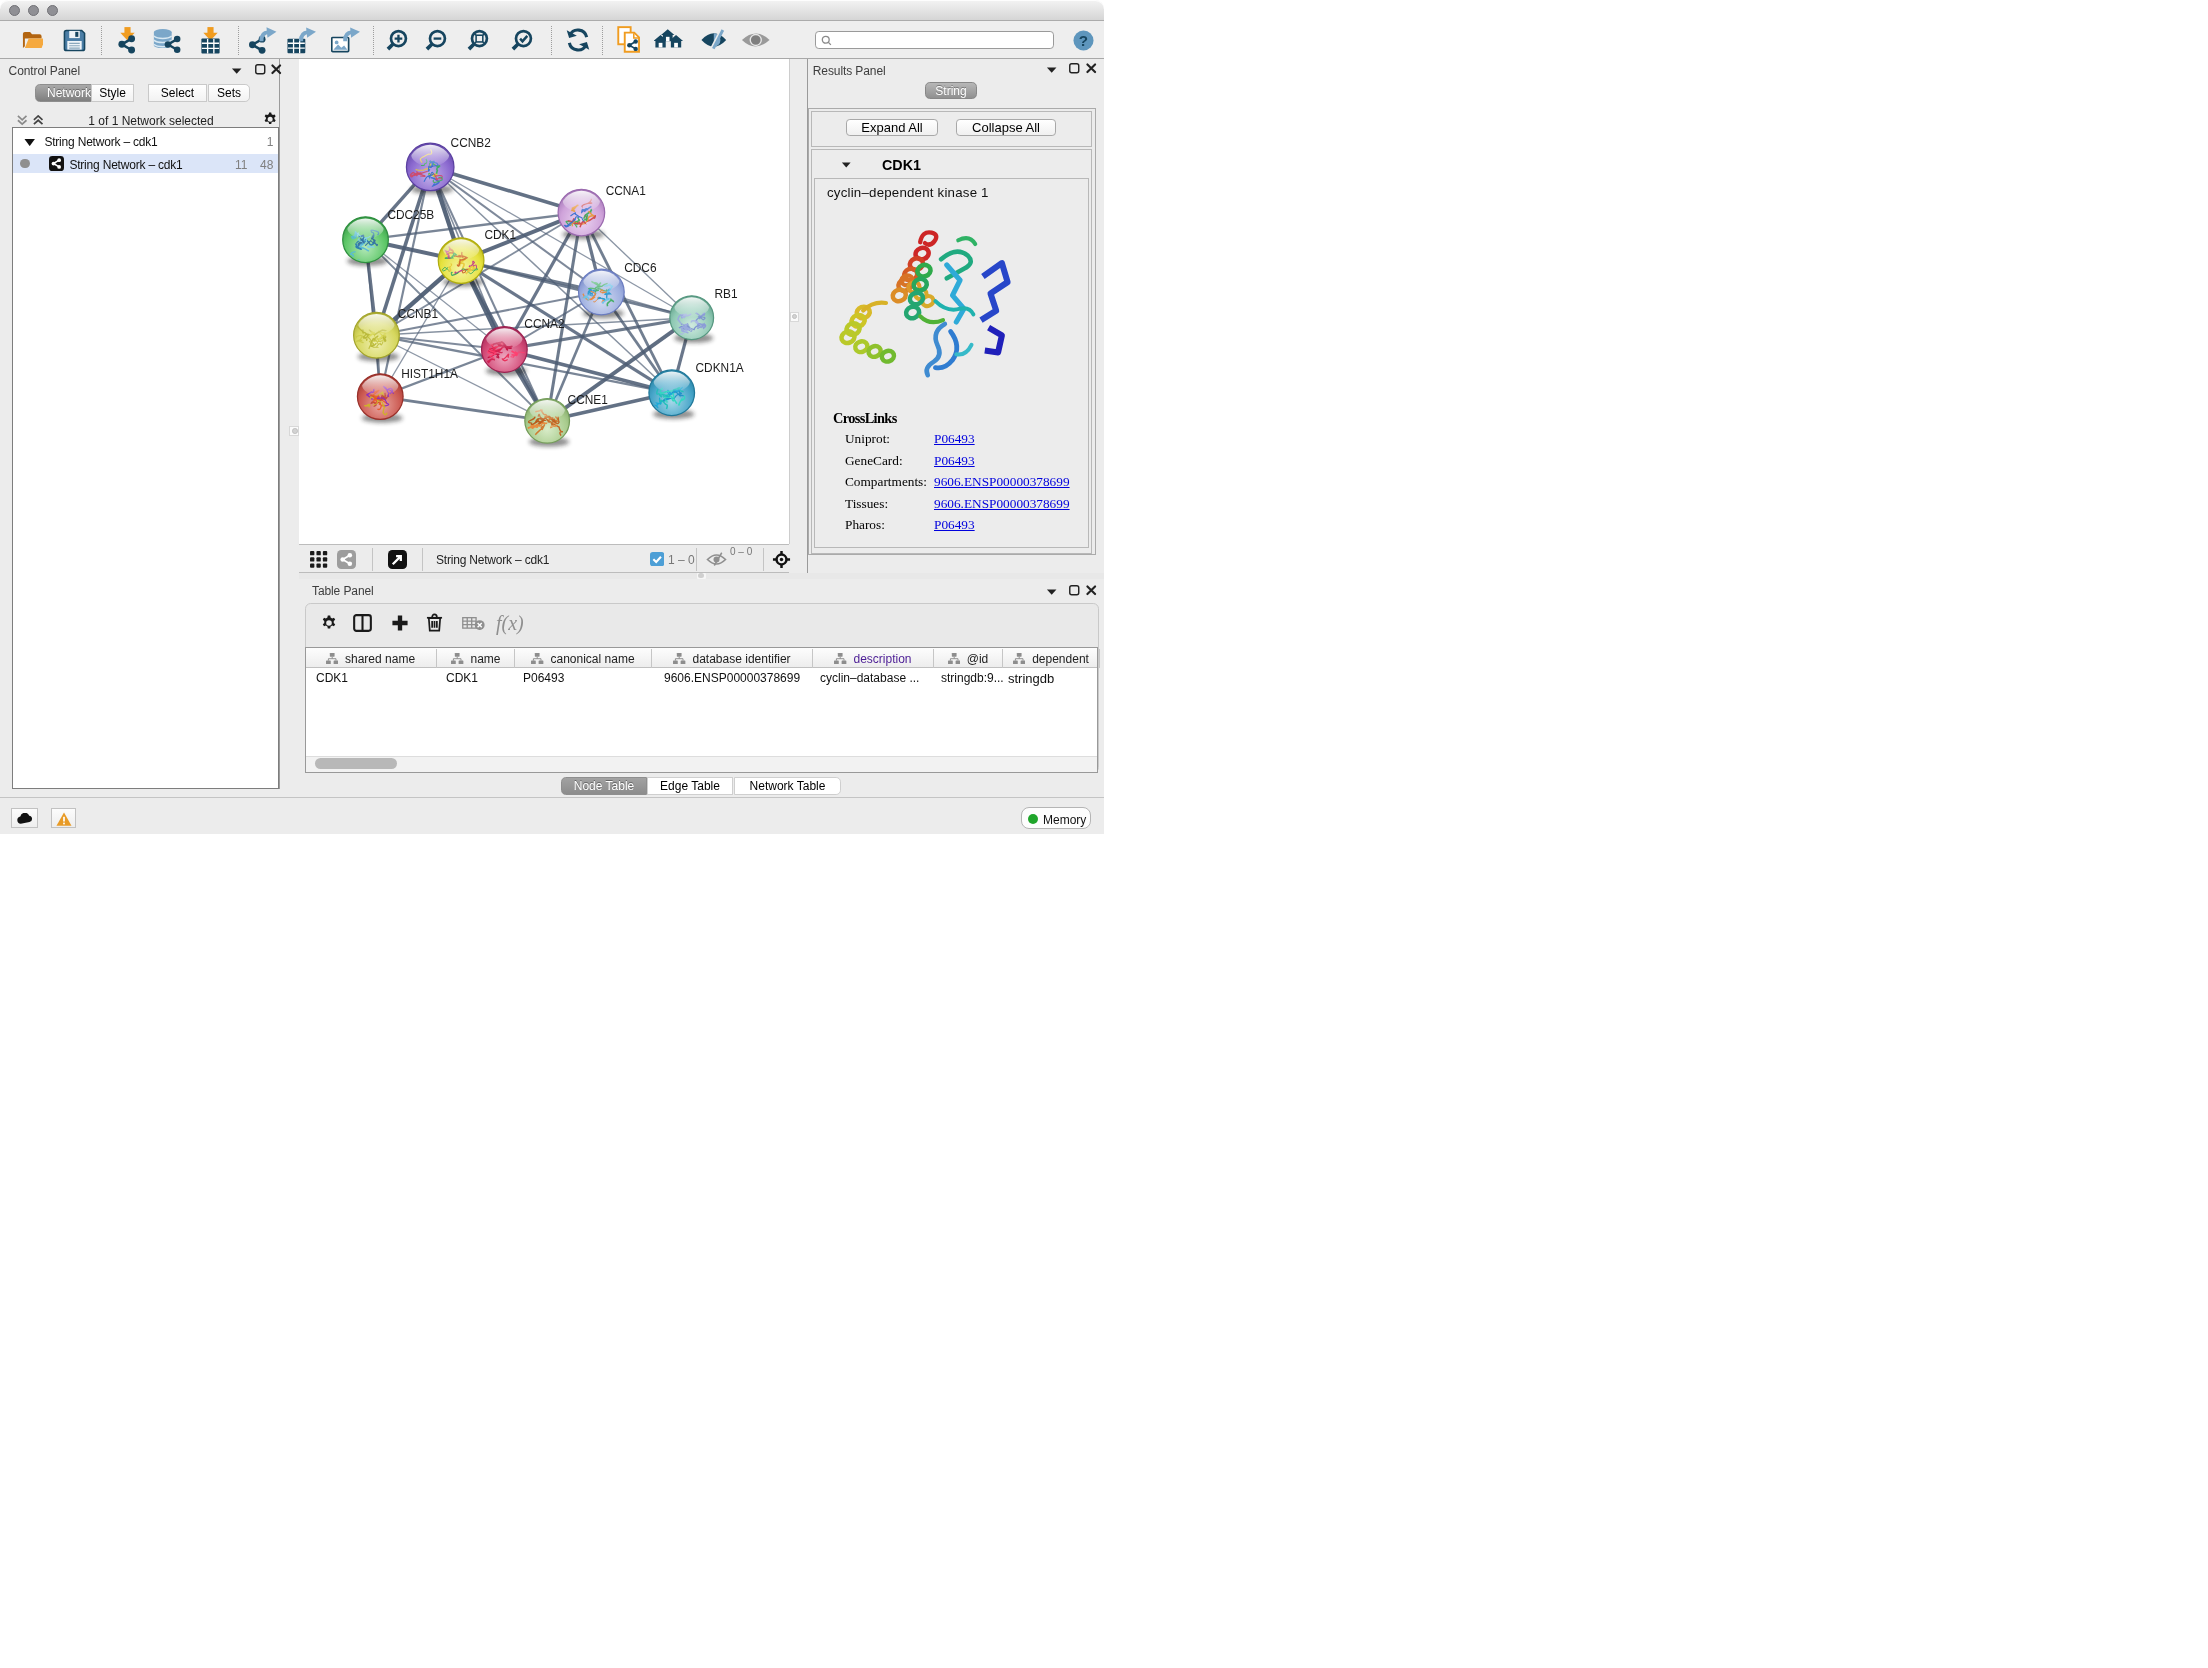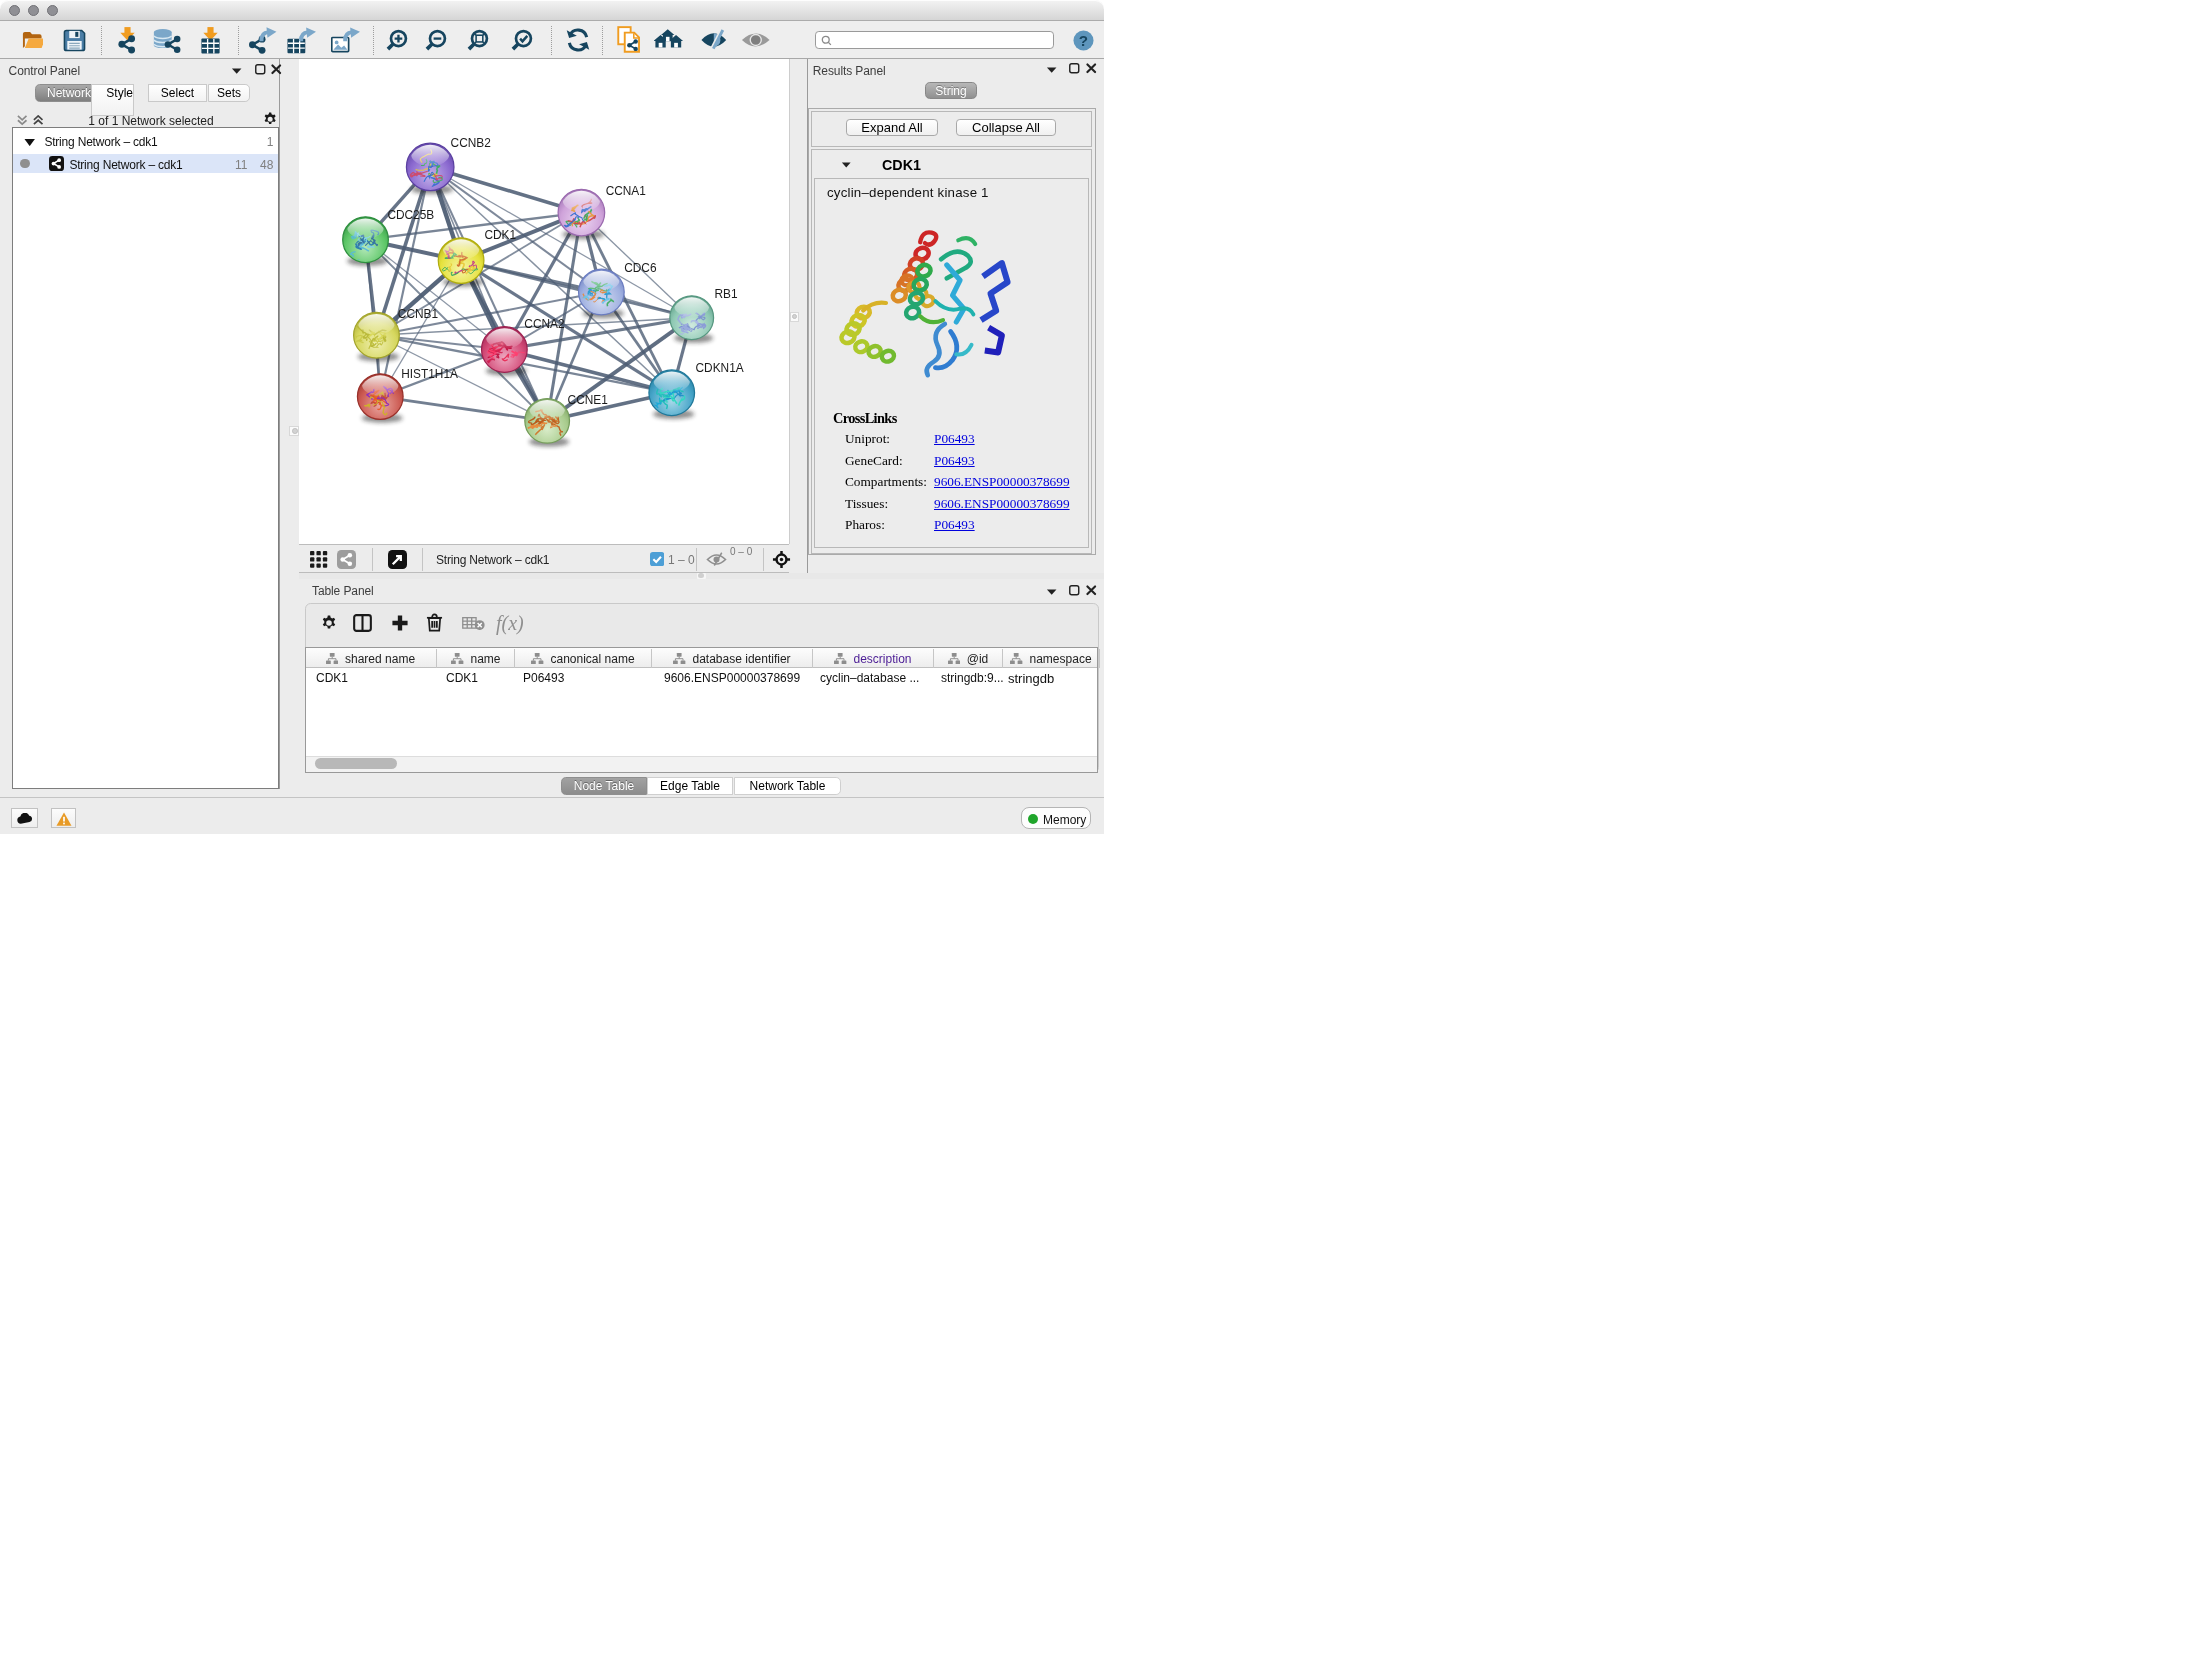--- a/index.html
+++ b/index.html
@@ -196,21 +196,21 @@
   </svg>
 <svg class="abs" style="left:255px;top:64px" width="10.5" height="10.5" viewBox="0 0 11 11">
     <rect x="0.8" y="0.8" width="9.4" height="9.4" rx="2" fill="none" stroke="#222" stroke-width="1.5"></rect>
   </svg>
 <svg class="abs" style="left:271px;top:64px" width="10.5" height="10.5" viewBox="0 0 11 11">
     <path d="M1.5,1.5 L9.5,9.5 M9.5,1.5 L1.5,9.5" stroke="#222" stroke-width="2.2" stroke-linecap="round"></path>
   </svg>
 <div class="abs" style="top:59px;left:0;width:280px;height:730px;overflow:hidden">
 
   <div class="abs" style="left:35px;top:25px;width:68px;height:18px;background:linear-gradient(#a9a9a9,#7f7f7f);border:1px solid #8e8e8e;border-radius:4.8px 0 0 4.8px;color:#fff;text-align:center;font-size:12px;line-height:17px;text-shadow:0 -1px 0 #666">Network</div>
-  <div class="abs" style="left:91px;top:25px;width:43px;height:32px;background:linear-gradient(#ffffff,#f2f2f2);border:1px solid #c9c9c9;font-size:12px;text-align:right;line-height:17px">Style</div>
+  <div class="abs" style="left:91px;top:25px;width:43px;height:18px;background:linear-gradient(#ffffff,#f2f2f2);border:1px solid #c9c9c9;font-size:12px;text-align:center;line-height:17px">Style</div>
   <div class="abs" style="left:148px;top:25px;width:59px;height:18px;background:linear-gradient(#ffffff,#f2f2f2);border:1px solid #c9c9c9;font-size:12px;text-align:center;line-height:17px">Select</div>
   <div class="abs" style="left:208px;top:25px;width:42px;height:18px;background:linear-gradient(#ffffff,#f2f2f2);border:1px solid #c9c9c9;border-radius:0 4.8px 4.8px 0;font-size:12px;text-align:center;line-height:17px">Sets</div>
 
   <svg class="abs" style="left:16px;top:56px" width="12.4" height="10.5" viewBox="0 0 13 11">
       <g fill="none" stroke="#8a8a8a" stroke-width="1.8">
         <path d="M2,1 l4.5,4 4.5,-4"></path>
         <path d="M2,5.5 l4.5,4 4.5,-4"></path>
       </g>
     </svg>
   <svg class="abs" style="left:32px;top:56px" width="12.4" height="10.5" viewBox="0 0 13 11">
@@ -883,21 +883,21 @@
     <span style="flex:none;display:inline-flex">
       <svg width="12.4" height="11.4" viewBox="0 0 13 12" style="vertical-align:-1px">
         <g fill="#8d8d8d">
           <rect x="4" y="0" width="5" height="4" rx="0.5"></rect>
           <rect x="0" y="8" width="5" height="4" rx="0.5"></rect>
           <rect x="8" y="8" width="5" height="4" rx="0.5"></rect>
           <path d="M6.5,4 v2 M2.5,8 v-2 h8 v2" stroke="#8d8d8d" fill="none" stroke-width="1"></path>
         </g>
       </svg>
     </span>
-    <span style="font-size:12px;color:#222;white-space:nowrap">namespace</span>
+    <span style="font-size:12px;color:#222;white-space:nowrap">dependent</span>
   </div>
 <div class="abs" style="left:316px;top:671px;font-size:12px;color:#111">CDK1</div>
 <div class="abs" style="left:446px;top:671px;font-size:12px;color:#111">CDK1</div>
 <div class="abs" style="left:523px;top:671px;font-size:12px;color:#111">P06493</div>
 <div class="abs" style="left:664px;top:671px;font-size:12px;color:#111">9606.ENSP00000378699</div>
 <div class="abs" style="left:820px;top:671px;font-size:12px;color:#111">cyclin–database ...</div>
 <div class="abs" style="left:941px;top:671px;font-size:12px;color:#111">stringdb:9...</div>
 <div class="abs" style="left:1008px;top:671px;font-size:13px;color:#111">stringdb</div>
 
 <div class="abs" style="left:306px;top:756px;width:791px;height:16px;background:#f2f2f2;border-top:1px solid #ddd"></div>

